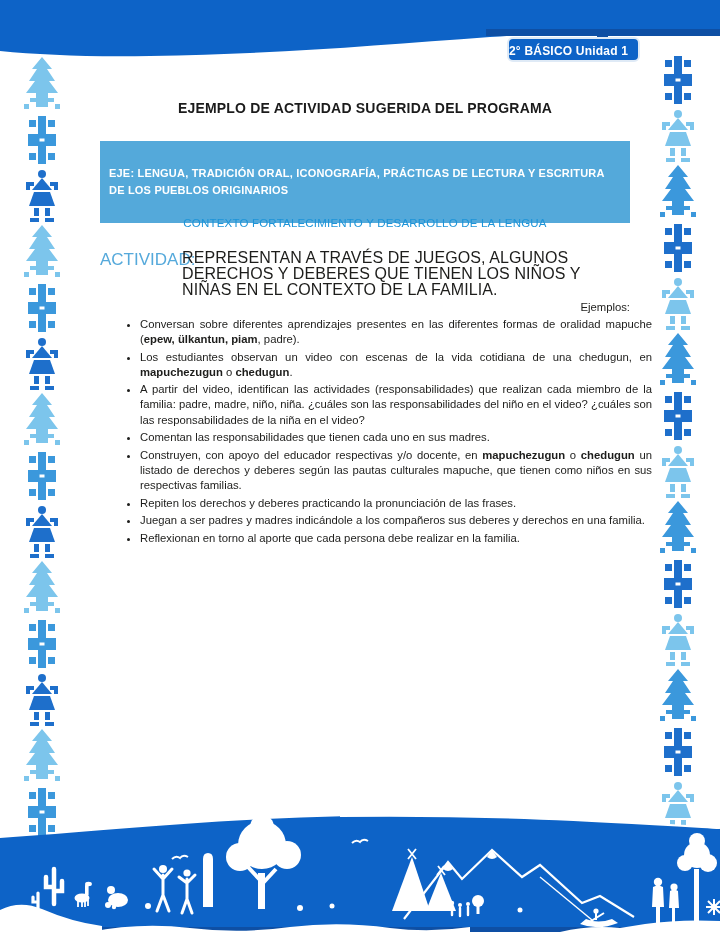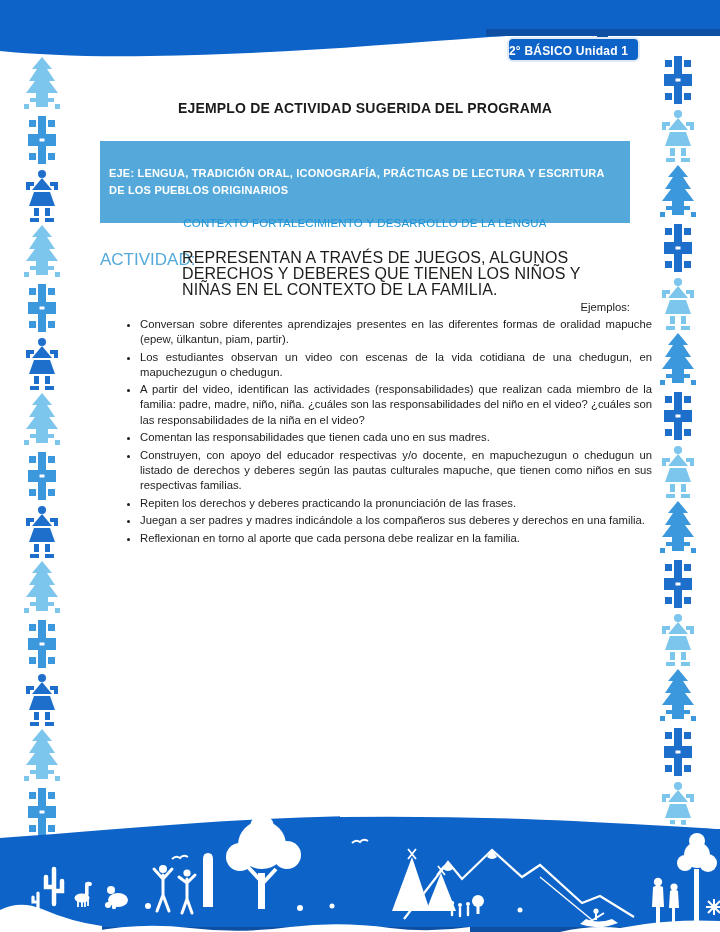--- a/index.html
+++ b/index.html
@@ -38,21 +38,21 @@
   .context-heading{top:217px;color:var(--context-blue);font-weight:normal;font-size:11.5px;letter-spacing:.2px;text-align:center;}
   .activity-row{top:250px;display:flex;}
   .activity-label{width:82px;flex:0 0 82px;color:var(--activity-blue);font-weight:normal;font-size:17px;}
   .activity-text{flex:1;font-size:16px;line-height:16px;letter-spacing:.1px;}
   .examples-label{top:301px;font-size:11.3px;text-align:right;}
   .examples-list{
     top:317px;margin:0;padding:0 0 0 40px;list-style:disc;
     font-size:11.3px;line-height:15.1px;text-align:justify;
   }
   .examples-list li{margin:0 0 2.5px 0;padding-right:18px;}
-  .examples-list li b{font-weight:normal;}
+  .examples-list li b{font-weight:bold;}
   .abs{position:absolute;}
 
   
   .bottom-illustration{position:absolute;left:0;bottom:0;}
   .ill-band{fill:var(--band-blue);}
   .ill-dark{fill:var(--band-dark);}
   .w{fill:#ffffff;}
   .ws{stroke:#ffffff;fill:none;}
 </style>
 </head>
@@ -138,21 +138,21 @@
   <div class="content abs context-heading">CONTEXTO FORTALECIMIENTO Y DESARROLLO DE LA LENGUA</div>
 
   <div class="content abs activity-row">
     <div class="activity-label">ACTIVIDAD:</div>
     <div class="activity-text">REPRESENTAN A TRAVÉS DE JUEGOS, ALGUNOS DERECHOS Y DEBERES QUE TIENEN LOS NIÑOS Y NIÑAS EN EL CONTEXTO DE LA FAMILIA.</div>
   </div>
 
   <div class="content abs examples-label">Ejemplos:</div>
 
   <ul class="content abs examples-list" id="examples-list">
-      <li><span>Conversan sobre diferentes aprendizajes presentes en las diferentes formas de oralidad mapuche (</span><b>epew, ülkantun, piam</b><span>, partir).</span></li>
+      <li><span>Conversan sobre diferentes aprendizajes presentes en las diferentes formas de oralidad mapuche (</span><b>epew, ülkantun, piam</b><span>, padre).</span></li>
       <li><span>Los estudiantes observan un video con escenas de la vida cotidiana de una chedugun, en </span><b>mapuchezugun</b><span> o </span><b>chedugun</b><span>.</span></li>
       <li><span>A partir del video, identifican las actividades (responsabilidades) que realizan cada miembro de la familia: padre, madre, niño, niña. ¿cuáles son las responsabilidades del niño en el video? ¿cuáles son las responsabilidades de la niña en el video?</span></li>
       <li><span>Comentan las responsabilidades que tienen cada uno en sus madres.</span></li>
       <li><span>Construyen, con apoyo del educador respectivas y/o docente, en </span><b>mapuchezugun</b><span> o </span><b>chedugun</b><span> un listado de derechos y deberes según las pautas culturales mapuche, que tienen como niños en sus respectivas familias.</span></li>
       <li><span>Repiten los derechos y deberes practicando la pronunciación de las frases.</span></li>
       <li><span>Juegan a ser padres y madres indicándole a los compañeros sus deberes y derechos en una familia.</span></li>
       <li><span>Reflexionan en torno al aporte que cada persona debe realizar en la familia.</span></li>
     </ul>
 
   <svg class="bottom-illustration" width="720" height="125" viewBox="0 0 720 125">

